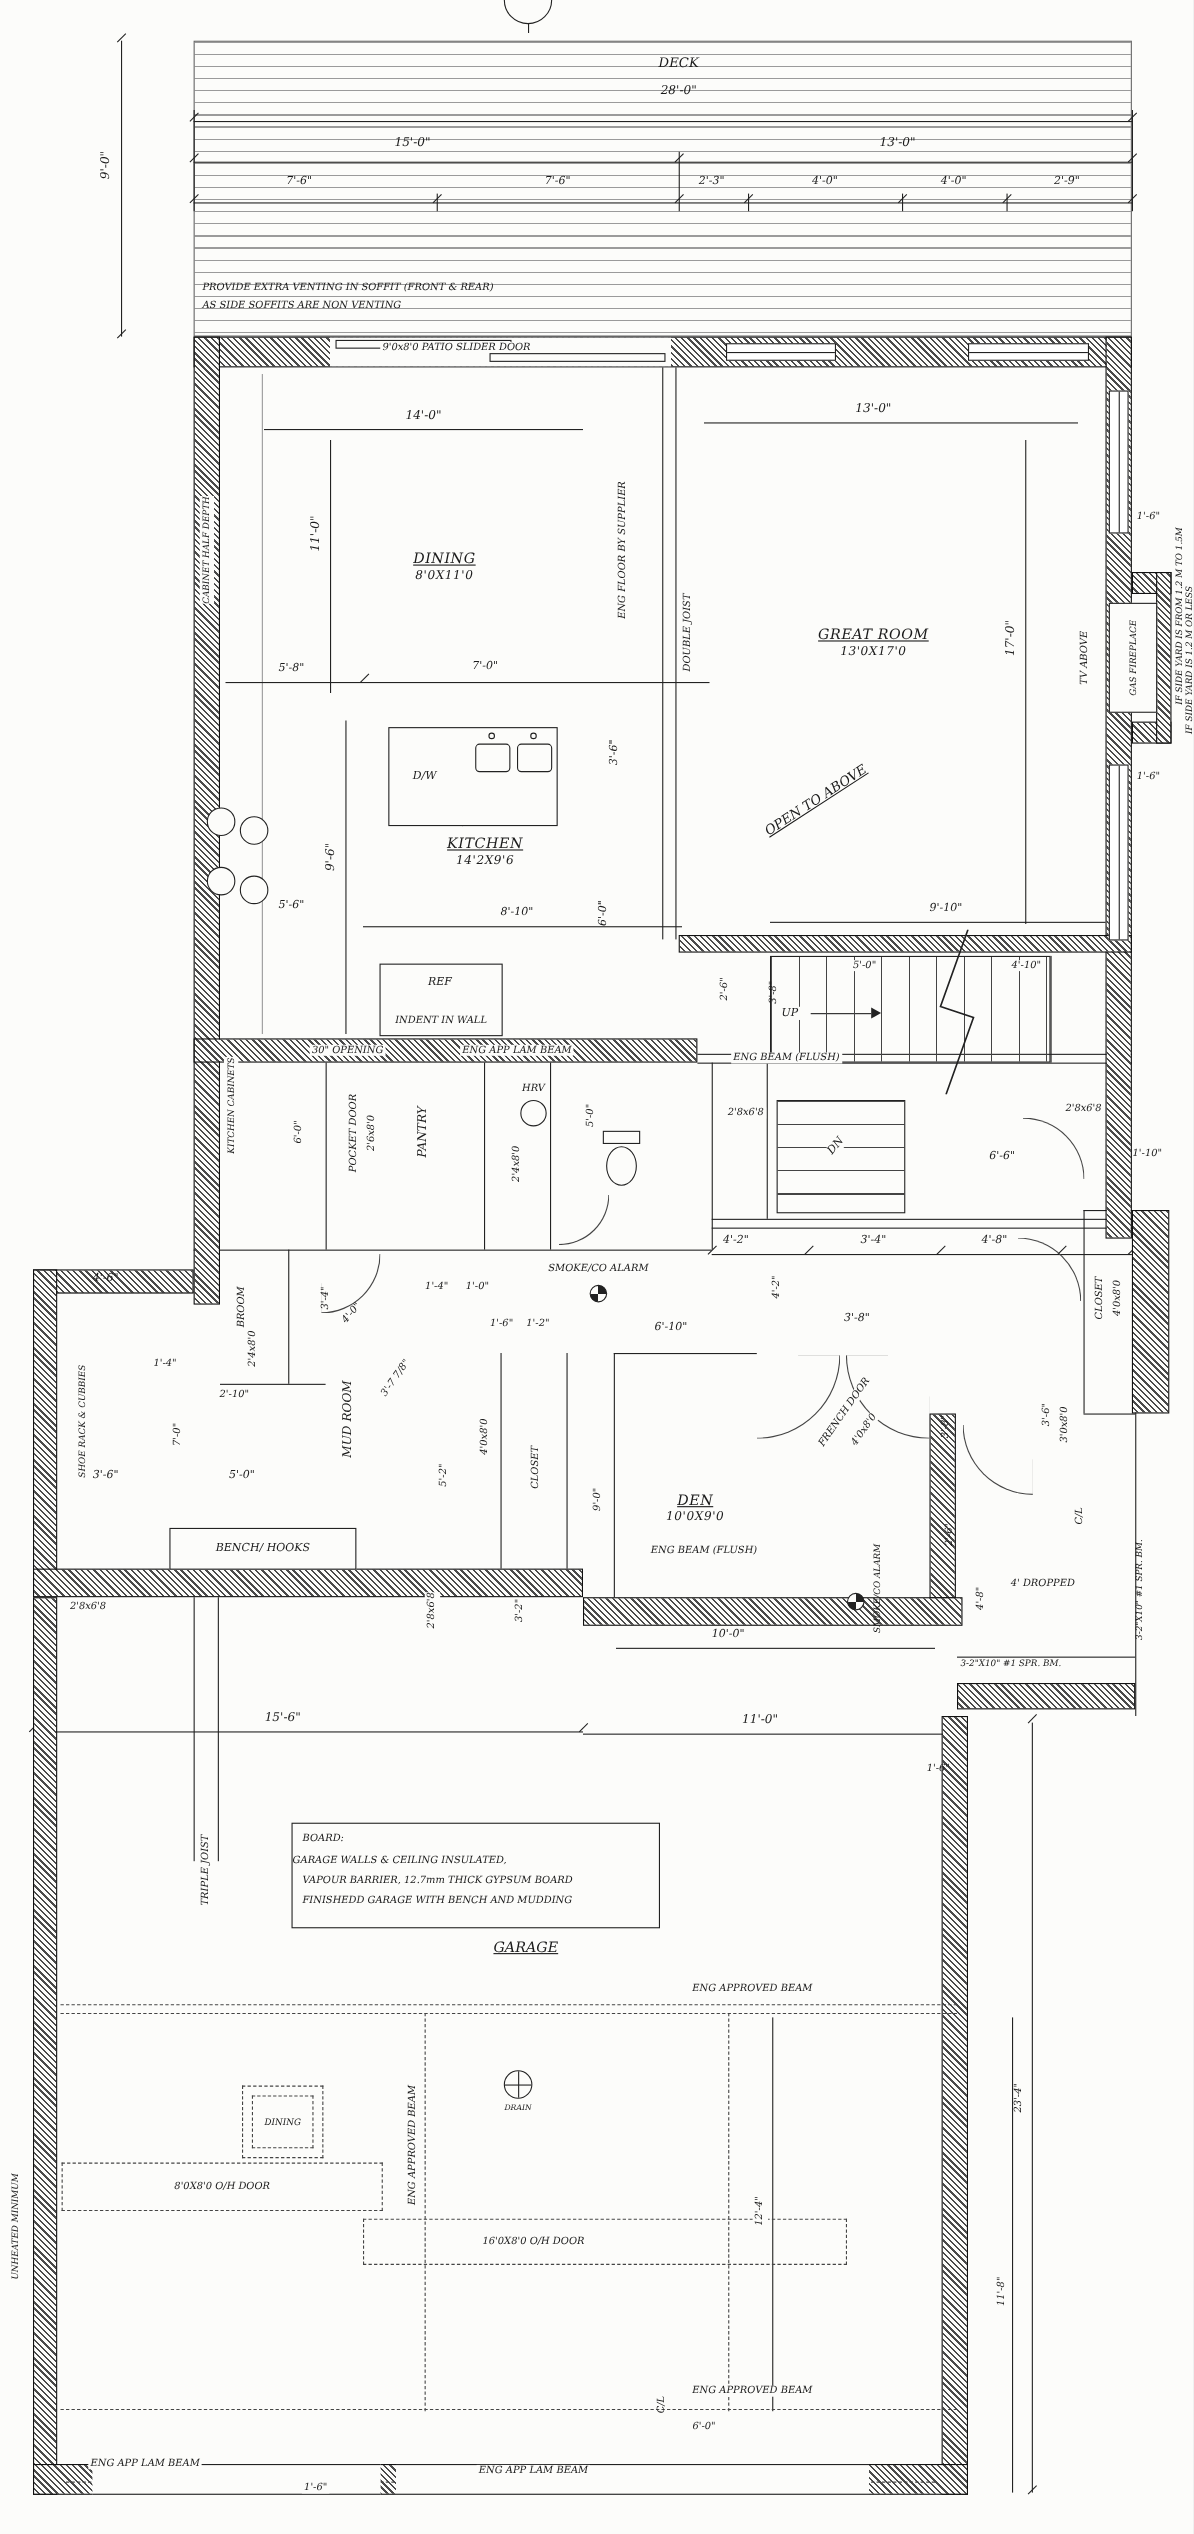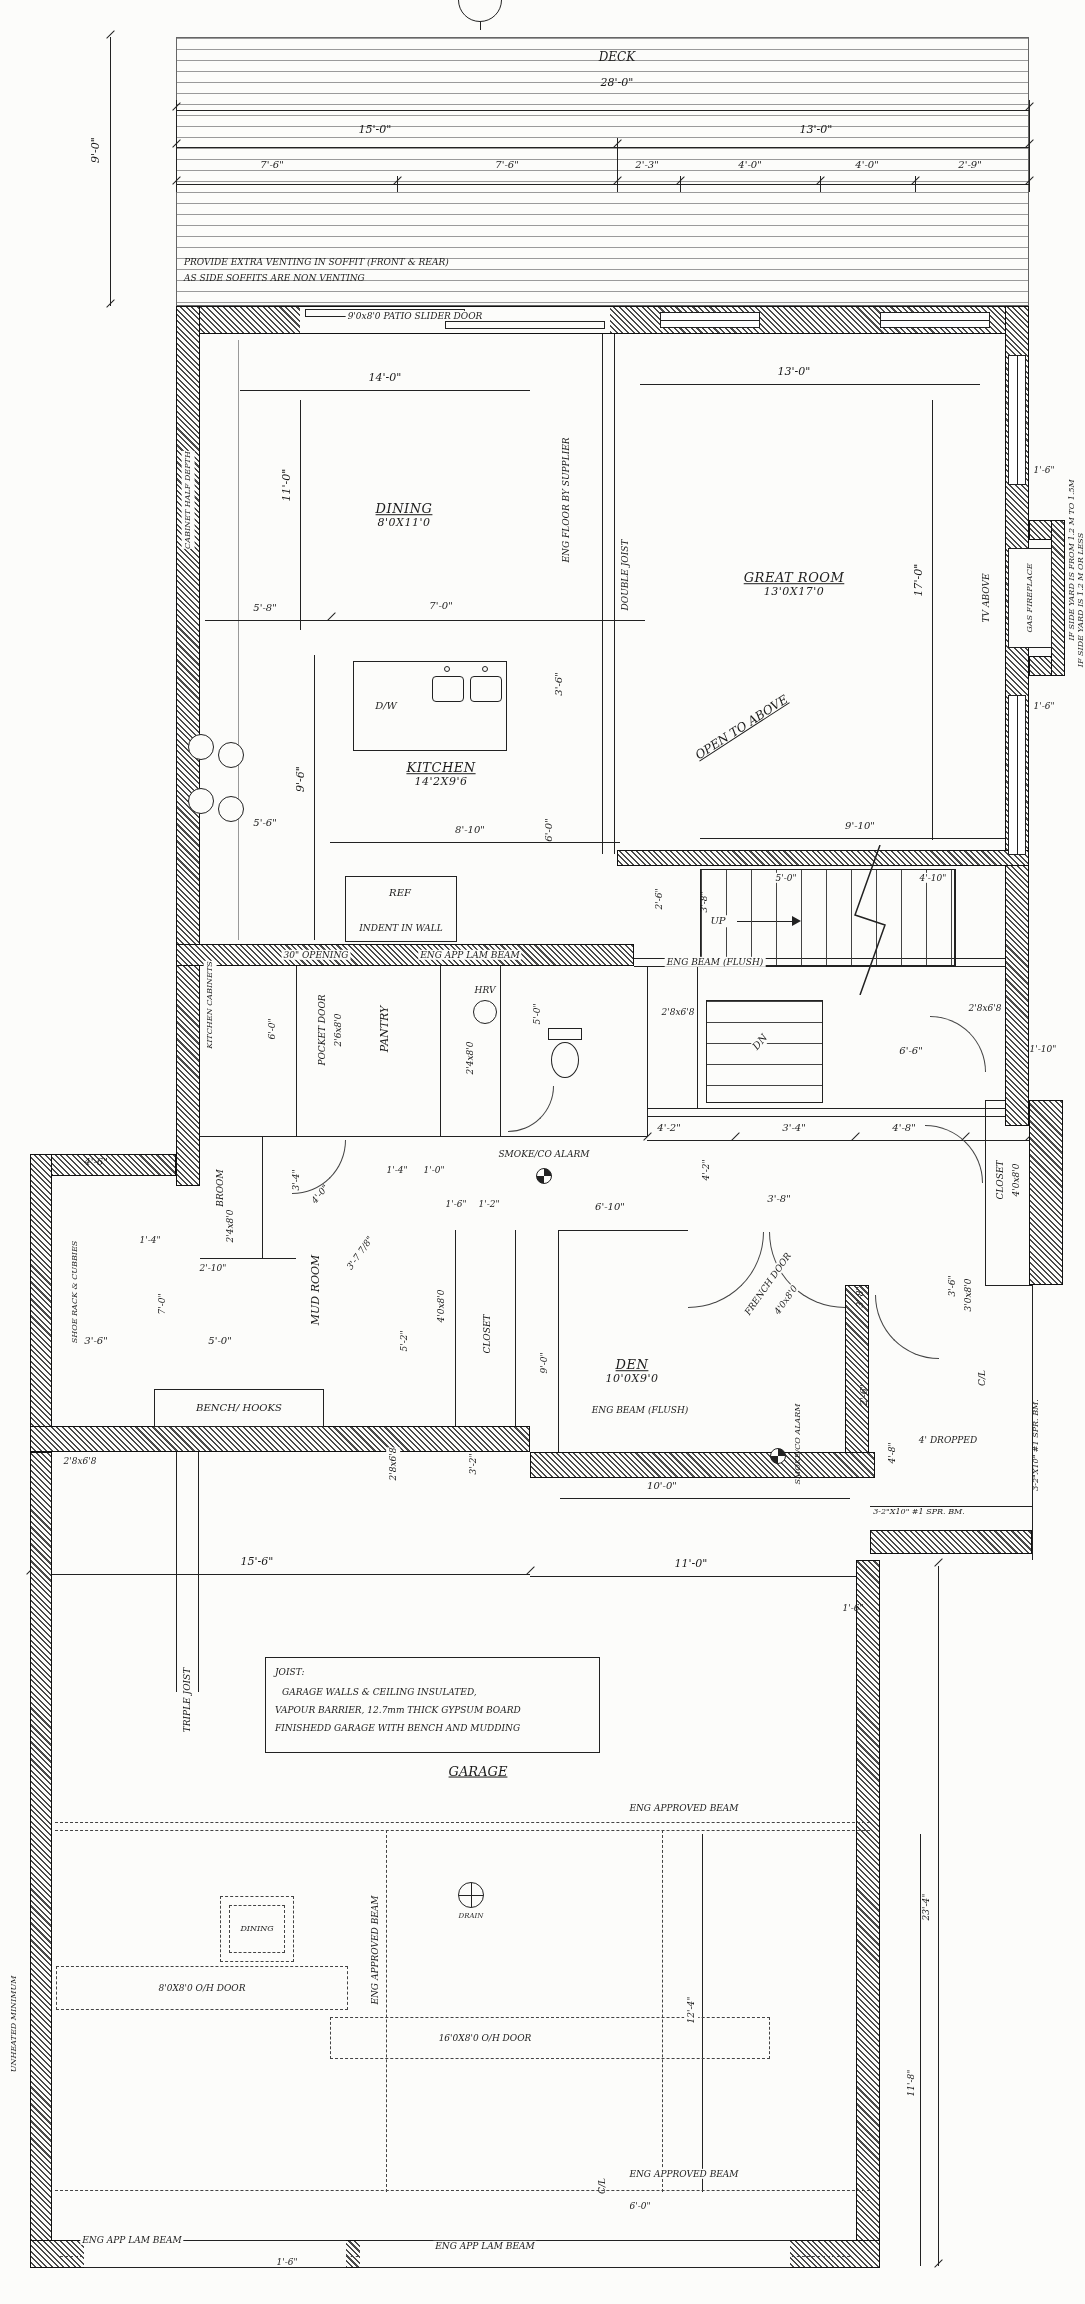--- a/index.html
+++ b/index.html
@@ -322,22 +322,22 @@
   <div class="hl" style="left:530px;top:1576px;width:345px"></div>
   <div class="tick" style="left:870px;top:1572px"></div>
   <div class="lbl s9" style="left:853px;top:1608px">1'-6"</div>
 
   <div class="wall" style="left:30px;top:1452px;width:22px;height:816px"></div>
   <div class="wall" style="left:856px;top:1560px;width:24px;height:708px"></div>
   <div class="vl" style="left:176px;top:1452px;height:240px"></div>
   <div class="vl" style="left:198px;top:1452px;height:240px"></div>
   <div class="lbl v s9 bg" style="left:187px;top:1700px">TRIPLE JOIST</div>
   <div class="box" style="left:265px;top:1657px;width:335px;height:96px"></div>
-  <div class="lbl la s9" style="left:275px;top:1672px">JOIST:</div>
-  <div class="lbl la s9" style="left:282px;top:1692px">GARAGE WALLS &amp; CEILING INSULATED,</div>
+  <div class="lbl la s9" style="left:275px;top:1672px">BOARD:</div>
+  <div class="lbl la s9" style="left:266px;top:1692px">GARAGE WALLS &amp; CEILING INSULATED,</div>
   <div class="lbl la s9" style="left:275px;top:1710px">VAPOUR BARRIER,  12.7mm THICK GYPSUM BOARD</div>
   <div class="lbl la s9" style="left:275px;top:1728px">FINISHEDD GARAGE WITH BENCH AND MUDDING</div>
   <div class="lbl s13 u" style="left:478px;top:1772px">GARAGE</div>
   <div class="lbl s9 bg" style="left:684px;top:1808px">ENG APPROVED BEAM</div>
   <div class="dash-h" style="left:55px;top:1822px;width:815px"></div>
   <div class="dash-h" style="left:55px;top:1830px;width:815px"></div>
   <div class="drain" style="left:458px;top:1882px;width:26px;height:26px"></div>
   <div class="lbl s7" style="left:471px;top:1916px">DRAIN</div>
   <div class="lbl v s9 bg" style="left:375px;top:1950px">ENG APPROVED BEAM</div>
   <div class="dash-v" style="left:386px;top:1830px;height:362px"></div>

